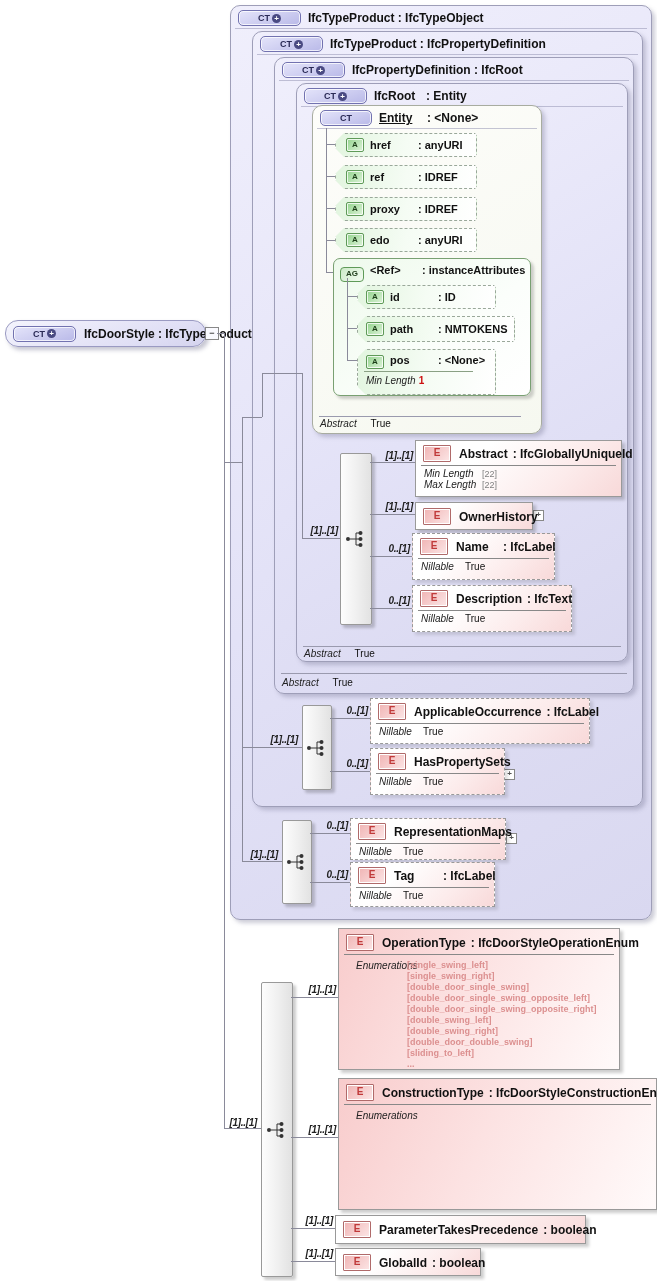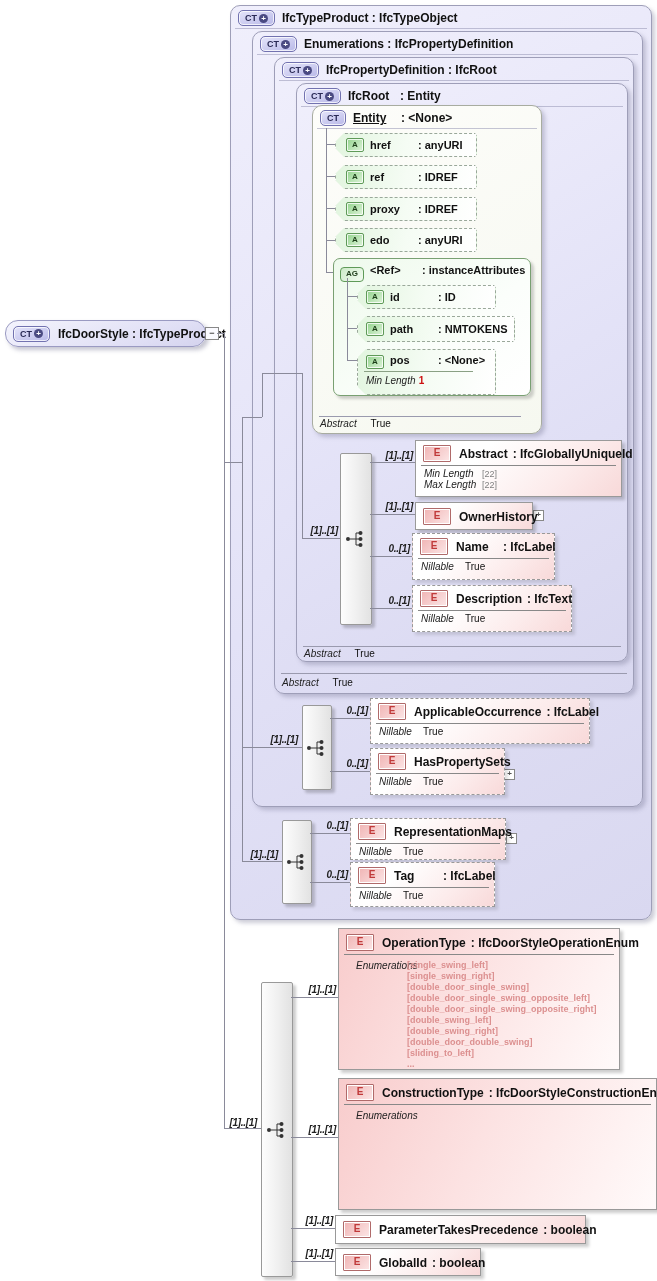--- a/index.html
+++ b/index.html
@@ -12,21 +12,21 @@
   .ctbox.inner-white{background:linear-gradient(150deg,#fdfdfa 0%,#f6f8f0 100%);
          border-color:#a8aca0;}
   .boxtitle{position:absolute;left:7px;top:4px;height:16px;display:flex;align-items:center;gap:7px;
             font-weight:bold;font-size:12px;white-space:nowrap;}
   .underl{position:absolute;left:4px;right:4px;top:22px;border-top:1px solid rgba(150,150,180,.55);}
   .ctfootline{position:absolute;border-top:1px solid #9a9aae;}
   .ctfoot{position:absolute;font-size:10px;white-space:nowrap;}
   .ctfoot .flab{font-style:italic;color:#222;display:inline-block;min-width:48px;}
   .ctfoot .fval{color:#111;}
   
-  .cticon{height:14px;padding:0 6px;display:inline-flex;align-items:center;gap:2px;flex:none;
+  .cticon{height:14px;padding:0 19px;display:inline-flex;align-items:center;gap:2px;flex:none;
           background:linear-gradient(160deg,#e4e4fa,#b9b9e8);border:1px solid #7272b0;border-radius:5px;
           box-shadow:inset 0 0 0 1px rgba(255,255,255,.75);
           font-weight:bold;font-size:9px;color:#2a2a55;line-height:12px;}
   .ctplus{width:9px;height:9px;border-radius:50%;background:#4a4a82;color:#fff;
           font-weight:bold;font-size:8px;line-height:9px;text-align:center;}
   
   .attr{position:absolute;display:flex;align-items:center;font-size:11px;font-weight:bold;
         background:linear-gradient(100deg,#e2f5df 0%,#f5fcf4 50%,#ffffff 100%);
         border:1px dashed #9aa89a;
         clip-path:polygon(9px 0,calc(100% - 2px) 0,100% 3px,100% calc(100% - 3px),calc(100% - 2px) 100%,9px 100%,0 calc(100% - 9px),0 9px);
@@ -106,21 +106,21 @@
     </div>
     <div class="underl"></div>
   </div>
 
   <div class="ctbox" style="left:252px;top:31px;width:389px;height:774px;">
     <div class="boxtitle">
       <span class="cticon">
           <span>CT</span>
           <span class="ctplus">+</span>
         </span>
-      <span>Enumerations : IfcPropertyDefinition</span>
+      <span>IfcTypeProduct : IfcPropertyDefinition</span>
     </div>
     <div class="underl"></div>
   </div>
 
   <div class="ctbox" style="left:274px;top:57px;width:358px;height:635px;">
     <div class="boxtitle">
       <span class="cticon">
           <span>CT</span>
           <span class="ctplus">+</span>
         </span>

